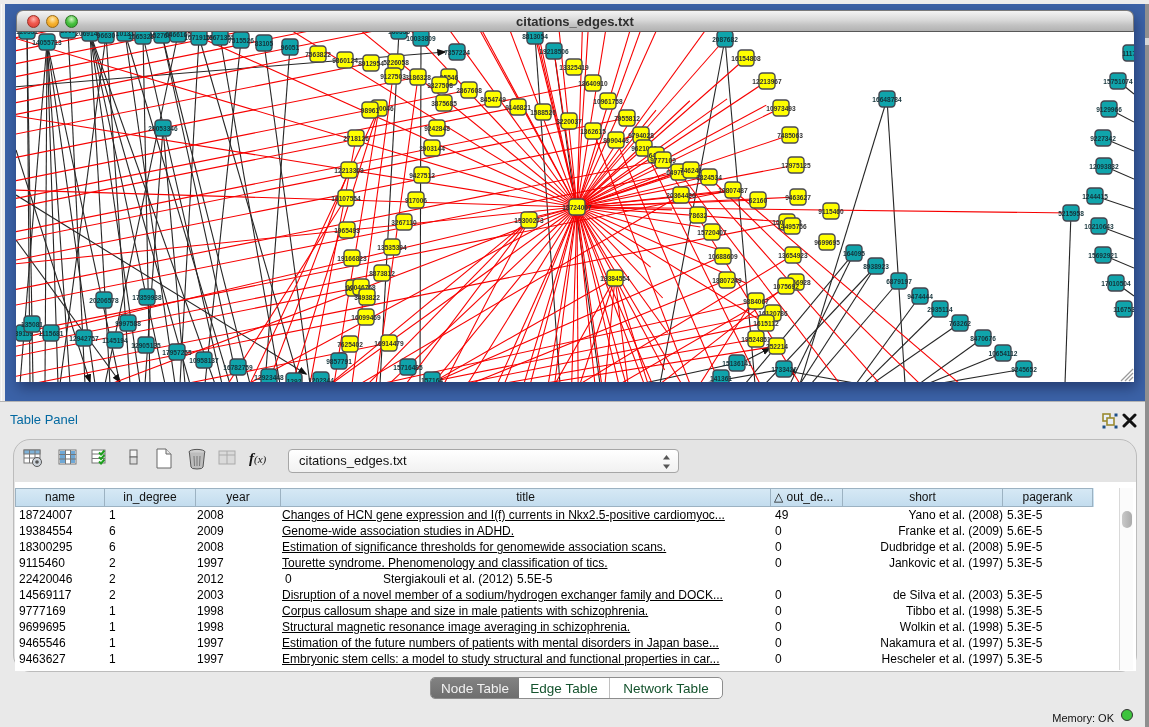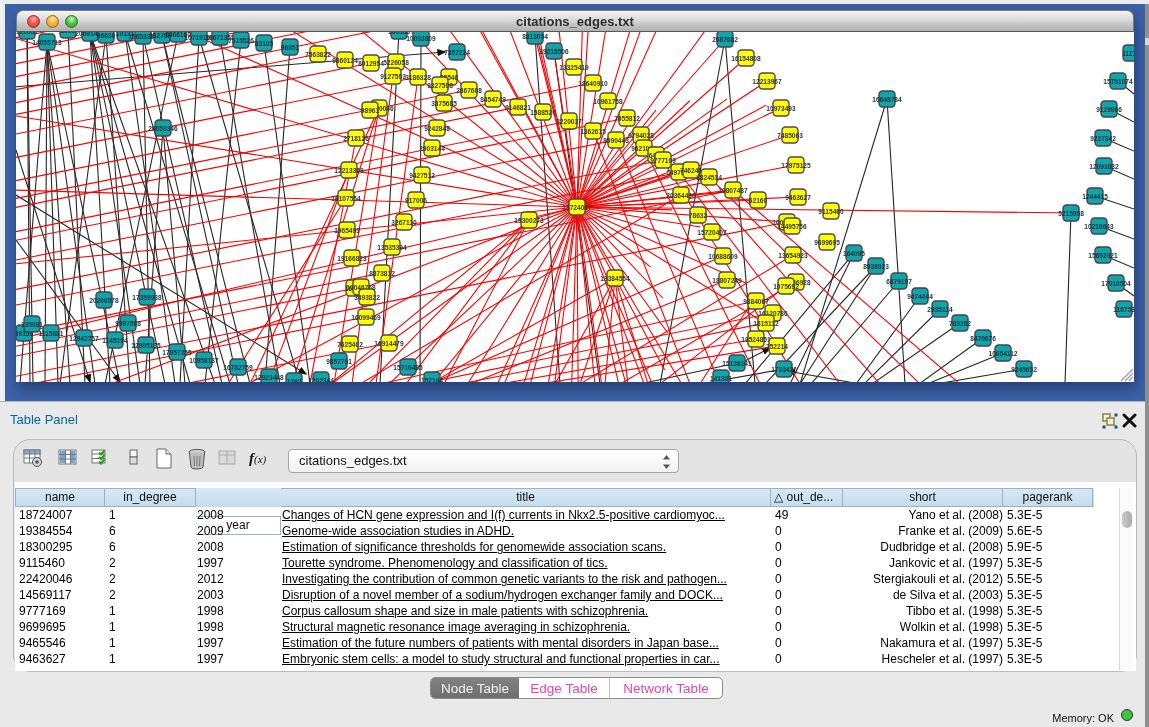--- a/index.html
+++ b/index.html
@@ -29,33 +29,33 @@
  border:1px solid #bcbcbc;border-radius:17px;}
 #toolbar{position:absolute;left:0;top:0;width:100%;height:42px;}
 #combo{position:absolute;left:274px;top:9px;width:391px;height:24px;background:linear-gradient(#ffffff,#f1f1f1);
  border:1px solid #a6a6a6;border-radius:4px;font-size:13px;color:#111;line-height:22px;padding-left:10px;}
 #combo svg{position:absolute;right:6px;top:3px;}
 #tablewrap{position:absolute;left:1px;top:42px;width:1121px;height:189px;background:#fff;}
 #thead{position:absolute;left:0px;top:6px;width:1079px;height:19px;display:flex;
  background:linear-gradient(#d7e9f5,#c2dcee);font-size:12px;color:#111;}
 #thead div{border:1px solid #9cb2c2;border-left:none;text-align:center;line-height:17px;height:19px;}
 #thead div:first-child{border-left:1px solid #9cb2c2;}
-.h0{width:90px;}.h1{width:91px;}.h2{width:85px;margin-top:28px;}.h3{width:490px;}.h4{width:72px;text-align:left !important;padding-left:3px;}
+.h0{width:90px;}.h1{width:91px;}.h2{width:85px;}.h3{width:490px;}.h4{width:72px;text-align:left !important;padding-left:3px;}
 .h5{width:160px;}.h6{width:90px;}
 #tbody{position:absolute;left:0;top:25px;width:1121px;font-size:12px;color:#000;}
 .tr{display:flex;height:16px;line-height:16px;white-space:nowrap;}
 .tr div{overflow:hidden;}
 .c0{width:90px;padding-left:4px;}.c1{width:91px;padding-left:4px;}.c2{width:85px;padding-left:1px;}
 .c3{width:490px;padding-left:1px;text-decoration:underline;}.c4{width:72px;padding-left:4px;}
 .c5{width:160px;text-align:right;}.c6{width:90px;padding-left:4px;}
 #vscroll{position:absolute;left:1104px;top:6px;width:14px;height:182px;background:#fbfbfb;border-left:1px solid #d9d9d9;}
 #vthumb{position:absolute;left:1.5px;top:23px;width:10px;height:17px;background:linear-gradient(90deg,#c9c9c9,#ababab);border-radius:5px;}
 #tabs{position:absolute;left:430px;top:275px;height:22px;display:flex;border:1px solid #8d8d8d;
  border-radius:5px;overflow:hidden;font-size:13.5px;background:#fff;}
-#tabs div{line-height:21px;color:#ec4899;text-align:center;}#tabs div:nth-child(1){width:88px;}#tabs div:nth-child(2){width:91px;}#tabs div:nth-child(3){width:112px;}
+#tabs div{line-height:21px;color:#14532d;text-align:center;}#tabs div:nth-child(1){width:88px;}#tabs div:nth-child(2){width:91px;}#tabs div:nth-child(3){width:112px;}
 #tabs .sel{background:linear-gradient(#828282,#6e6e6e);color:#f2f2f2;}
 #tabs .mid{border-right:1px solid #c0c0c0;}
 #mem{position:absolute;right:35px;top:310px;font-size:11px;color:#111;}
 #memdot{position:absolute;left:1121px;top:307px;width:12px;height:12px;border-radius:50%;
  background:#3ec43e;border:1.5px solid #333;}
 .ticon{position:absolute;top:8px;}
 </style></head>
 <body>
 <div id="desk"></div>
 <div id="blue"></div>
@@ -961,21 +961,20 @@
             <div class="c2">1997</div>
             <div class="c3">Tourette syndrome. Phenomenology and classification of tics.</div>
             <div class="c4">0</div>
             <div class="c5">Jankovic et al. (1997)</div>
             <div class="c6">5.3E-5</div>
           </div>
           <div class="tr">
             <div class="c0">22420046</div>
             <div class="c1">2</div>
             <div class="c2">2012</div>
-            <div class="c3">Investigating the contribution of common genetic variants to the risk and pathogen...</div>
             <div class="c4">0</div>
             <div class="c5">Stergiakouli et al. (2012)</div>
             <div class="c6">5.5E-5</div>
           </div>
           <div class="tr">
             <div class="c0">14569117</div>
             <div class="c1">2</div>
             <div class="c2">2003</div>
             <div class="c3">Disruption of a novel member of a sodium/hydrogen exchanger family and DOCK...</div>
             <div class="c4">0</div>

